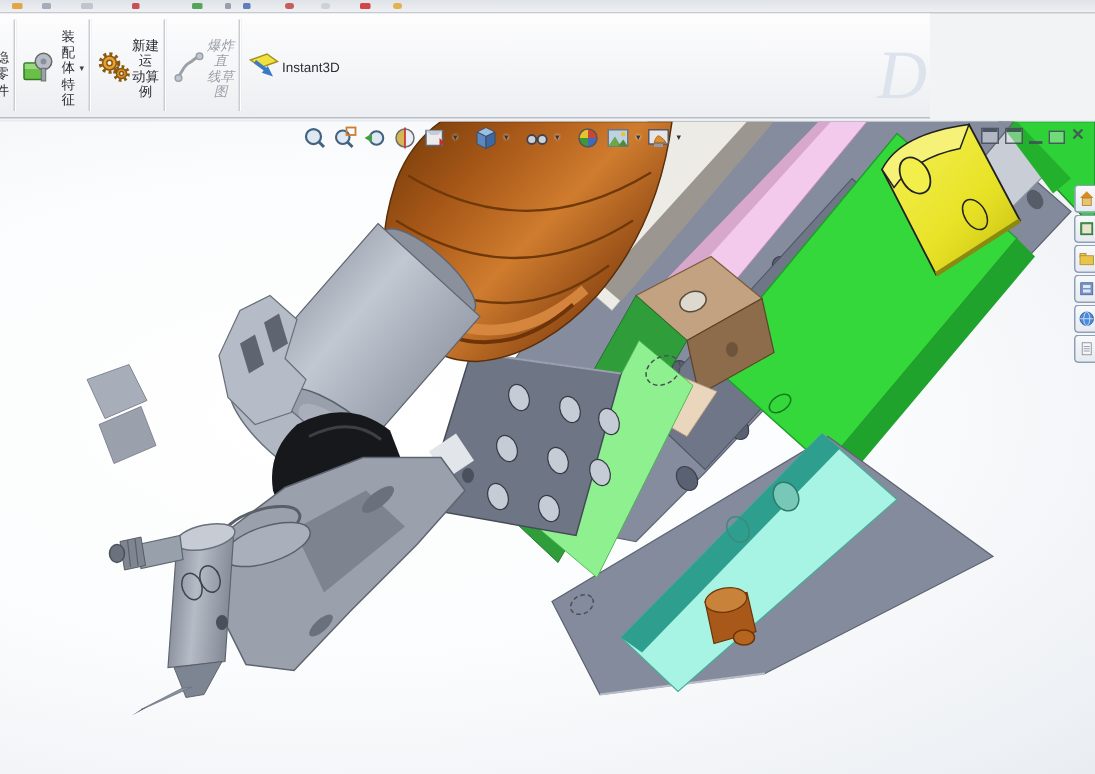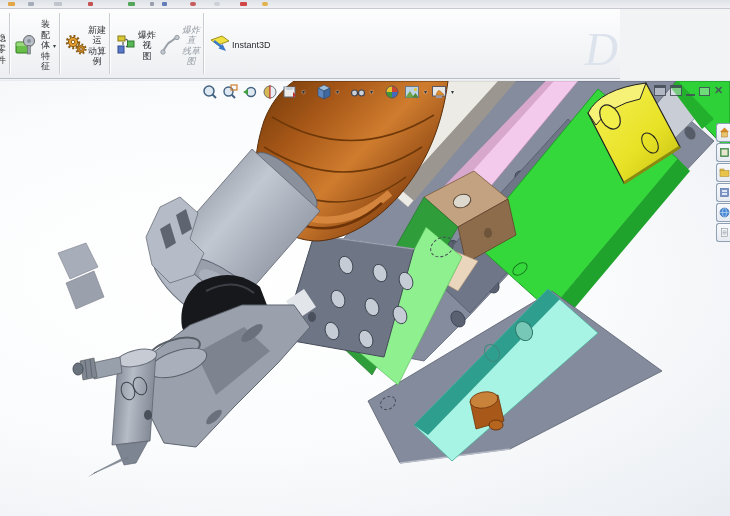--- a/index.html
+++ b/index.html
@@ -108,34 +108,20 @@
     </span>
     <span class="rlabel">
         <span style="display:block">新建运</span>
         <span style="display:block">动算例</span>
       </span>
   </div>
 
 
   <div class="rsep"></div>
 
-  <div class="rbtn">
-    <span class="ricon">
-      <svg viewBox="0 0 24 24" width="24" height="24">
-          <rect x="4" y="3" width="7" height="5" fill="#d8c838" stroke="#8a7a10"></rect>
-          <rect x="13.5" y="8" width="6.5" height="6" fill="#58b858" stroke="#2e7a2e"></rect>
-          <rect x="4" y="13" width="6" height="7" fill="#5878c8" stroke="#2e4a8a"></rect>
-          <path d="M11.5,6 L14,7.5 M9,9 L9,12 M12,14 L13,13" stroke="#555" stroke-width="1.2"></path>
-        </svg>
-    </span>
-    <span class="rlabel">
-        <span style="display:block">爆炸视</span>
-        <span style="display:block">图</span>
-      </span>
-  </div>
 
   <div class="rbtn disabled">
     <span class="ricon">
       <svg viewBox="0 0 24 24" width="24" height="24">
           <path d="M4,19 C8,15 8,11 12,9 C16,7 16,5 20,4" stroke="#9aa0a8" fill="none" stroke-width="2"></path>
           <circle cx="5" cy="19" r="2.2" fill="#c2c8d0" stroke="#9aa0a8"></circle>
           <circle cx="19" cy="4.5" r="2.2" fill="#c2c8d0" stroke="#9aa0a8"></circle>
         </svg>
     </span>
     <span class="rlabel">

